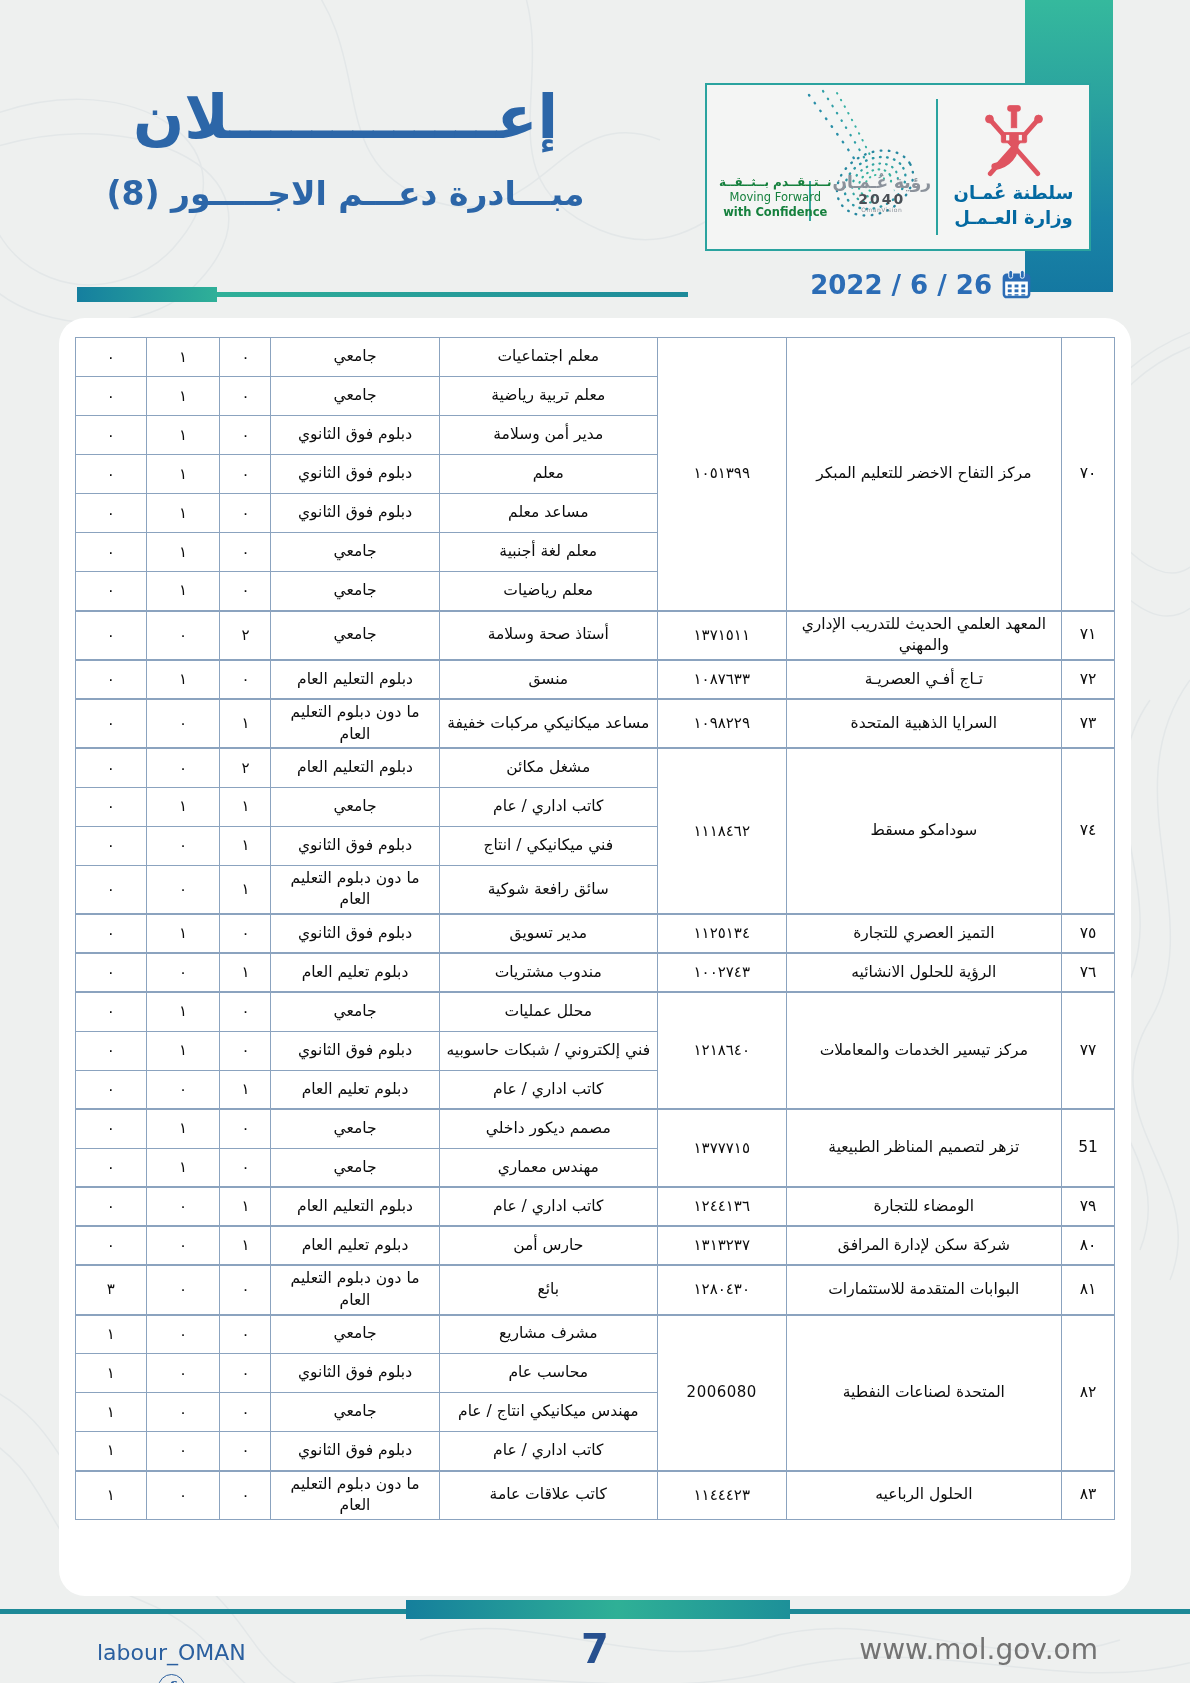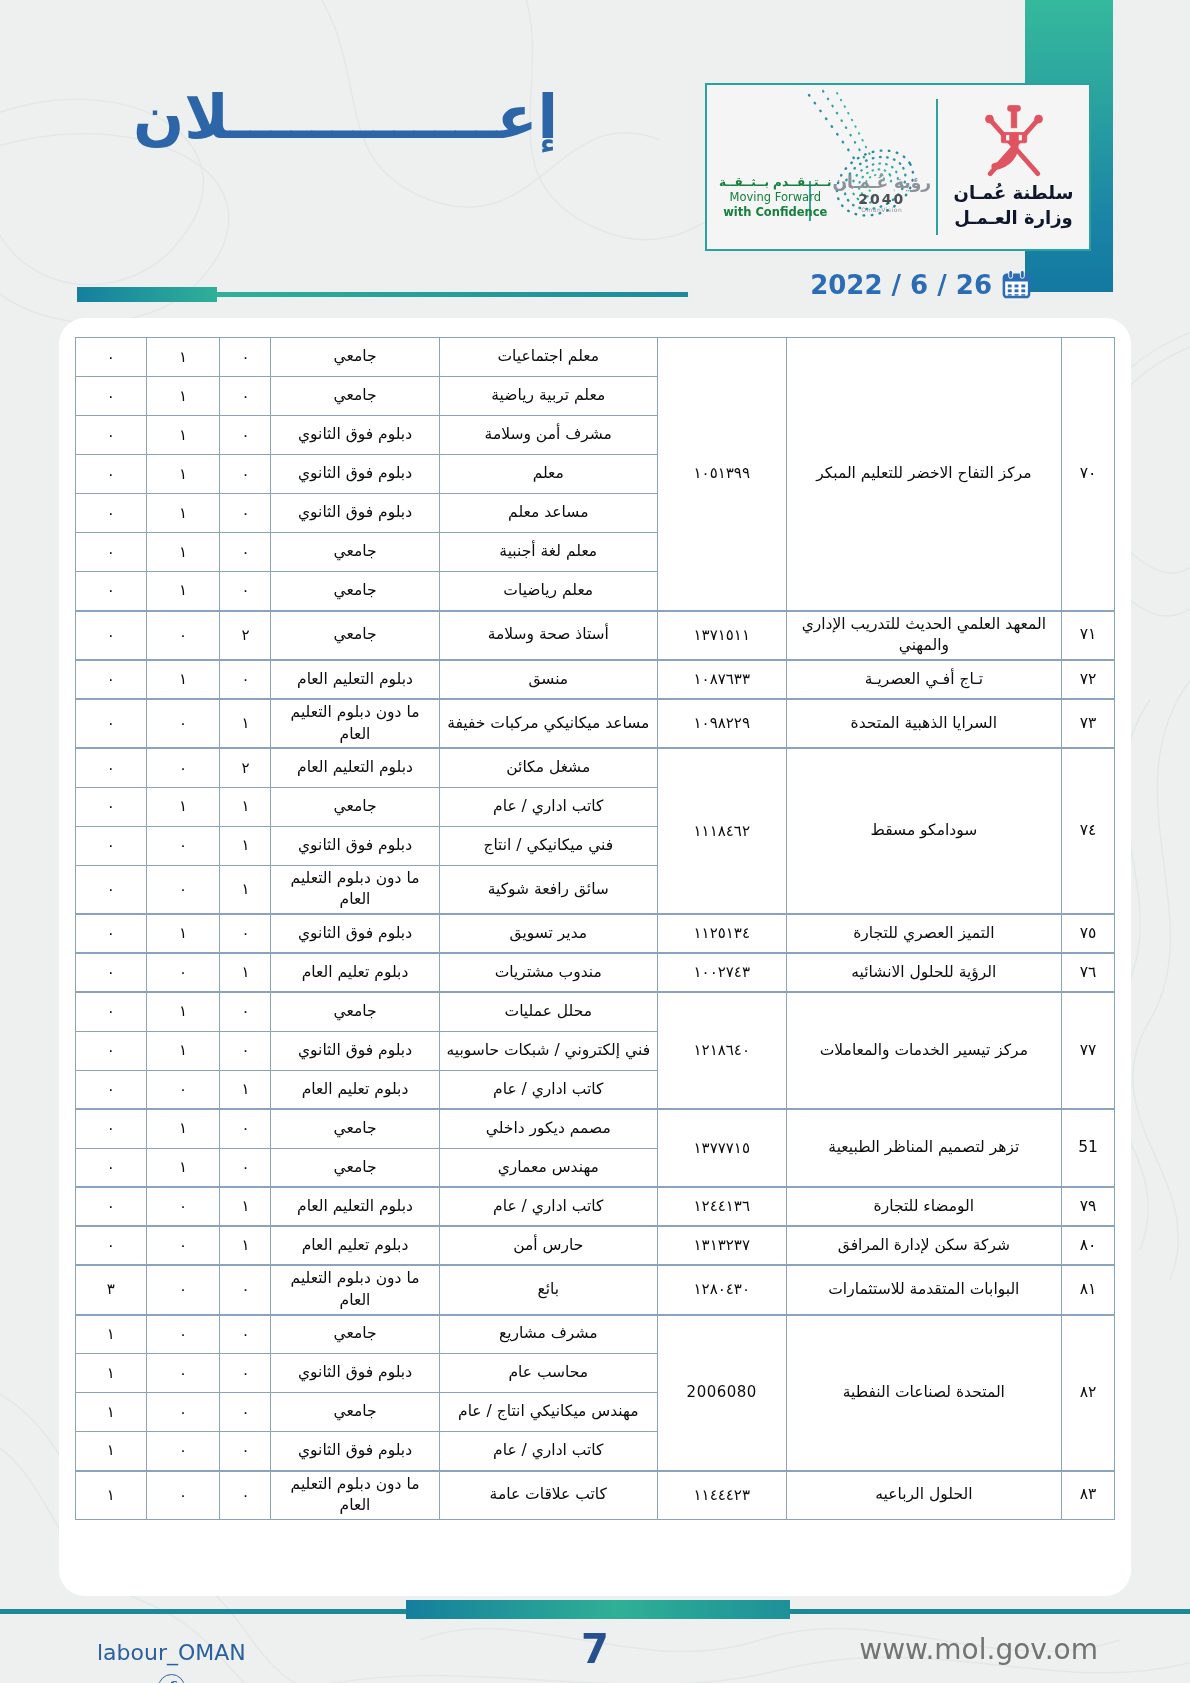--- a/index.html
+++ b/index.html
@@ -21,21 +21,21 @@
   .v-tag .en1{font-size:11.5px;}
   .v-tag .en2{font-size:11.5px;font-weight:bold;}
   .v-line{position:absolute;left:102px;bottom:28px;width:2px;height:40px;background:#35a69e;}
   .swirl{position:absolute;left:92px;top:4px;}
   .v-name{position:absolute;right:5px;bottom:36px;direction:rtl;text-align:center;}
   .v-name .ar{font-size:17px;color:#8b929b;font-weight:bold;letter-spacing:1px;}
   .v-name .yr{font-size:14px;color:#4a4f55;font-weight:bold;letter-spacing:2px;line-height:1;}
   .v-name .sm{font-size:6px;color:#8b929b;letter-spacing:.5px;}
   .logo-div{width:2px;background:#2aa39f;margin:14px 0;}
   .ministry-sec{flex:1;display:flex;flex-direction:column;align-items:center;justify-content:center;gap:1px;}
-  .ministry-sec .l1,.ministry-sec .l2{font-size:18px;font-weight:bold;color:#0f172a;direction:rtl;line-height:1.35;}
+  .ministry-sec .l1,.ministry-sec .l2{font-size:18px;font-weight:bold;color:#0369a1;direction:rtl;line-height:1.35;}
   .date-row{position:absolute;top:249px;left:790px;width:242px;display:flex;align-items:center;
             justify-content:flex-end;gap:9px;color:#2b6cb5;font-size:26px;font-weight:bold;margin-top:20px;}
   .divider-thick{position:absolute;left:77px;top:287px;width:140px;height:15px;
                  background:linear-gradient(90deg,#157f9f,#2fb098);}
   .divider-thin{position:absolute;left:217px;top:292px;width:471px;height:5px;
                 background:linear-gradient(90deg,#2fb098,#1d8a9a);}
 
   
   .card{position:absolute;left:59px;top:318px;width:1072px;height:1278px;background:#ffffff;border-radius:26px;}
   table.jobs{position:absolute;left:16px;top:19px;width:1040px;border-collapse:collapse;direction:rtl;
@@ -76,20 +76,21 @@
       <path d="M1190,680 C1110,790 1210,920 1150,1020 C1090,1120 1210,1180 1170,1280"></path>
       <path d="M-30,1380 C80,1420 60,1520 160,1560 C260,1600 240,1680 340,1700"></path>
       <path d="M-30,1430 C60,1470 40,1560 140,1600 C240,1640 220,1700 320,1720"></path>
       <path d="M420,1640 C520,1600 640,1680 760,1640 C880,1600 1000,1680 1120,1640"></path>
       <path d="M300,1690 C460,1650 620,1710 780,1670 C940,1630 1060,1700 1200,1660"></path>
     </g>
   </svg>
 
   <div class="title-block">
     <div class="main-title">إعـــــــــــــلان</div>
+    <div class="sub-title">مبـــادرة دعـــم الاجـــــور (8)</div>
   </div>
 
   <div class="teal-col"></div>
 
   <div class="logo-box">
     <div class="vision-sec">
       <svg class="swirl" width="128" height="140" viewBox="0 0 128 140">
         <g fill="none" stroke-linecap="round">
           <path d="M10,6 C30,34 44,52 58,74" stroke="#2a8fa8" stroke-width="2.4" stroke-dasharray="0.6 9"></path>
           <path d="M24,2 C42,30 54,50 66,70" stroke="#2f9fa6" stroke-width="2.2" stroke-dasharray="0.6 8"></path>
@@ -183,21 +184,21 @@
             <td class="col-n3">٠</td>
           </tr>
           <tr>
             <td class="col-job">معلم تربية رياضية</td>
             <td class="col-edu">جامعي</td>
             <td class="col-n1">٠</td>
             <td class="col-n2">١</td>
             <td class="col-n3">٠</td>
           </tr>
           <tr>
-            <td class="col-job">مشرف أمن وسلامة</td>
+            <td class="col-job">مدير أمن وسلامة</td>
             <td class="col-edu">دبلوم فوق الثانوي</td>
             <td class="col-n1">٠</td>
             <td class="col-n2">١</td>
             <td class="col-n3">٠</td>
           </tr>
           <tr>
             <td class="col-job">معلم</td>
             <td class="col-edu">دبلوم فوق الثانوي</td>
             <td class="col-n1">٠</td>
             <td class="col-n2">١</td>

